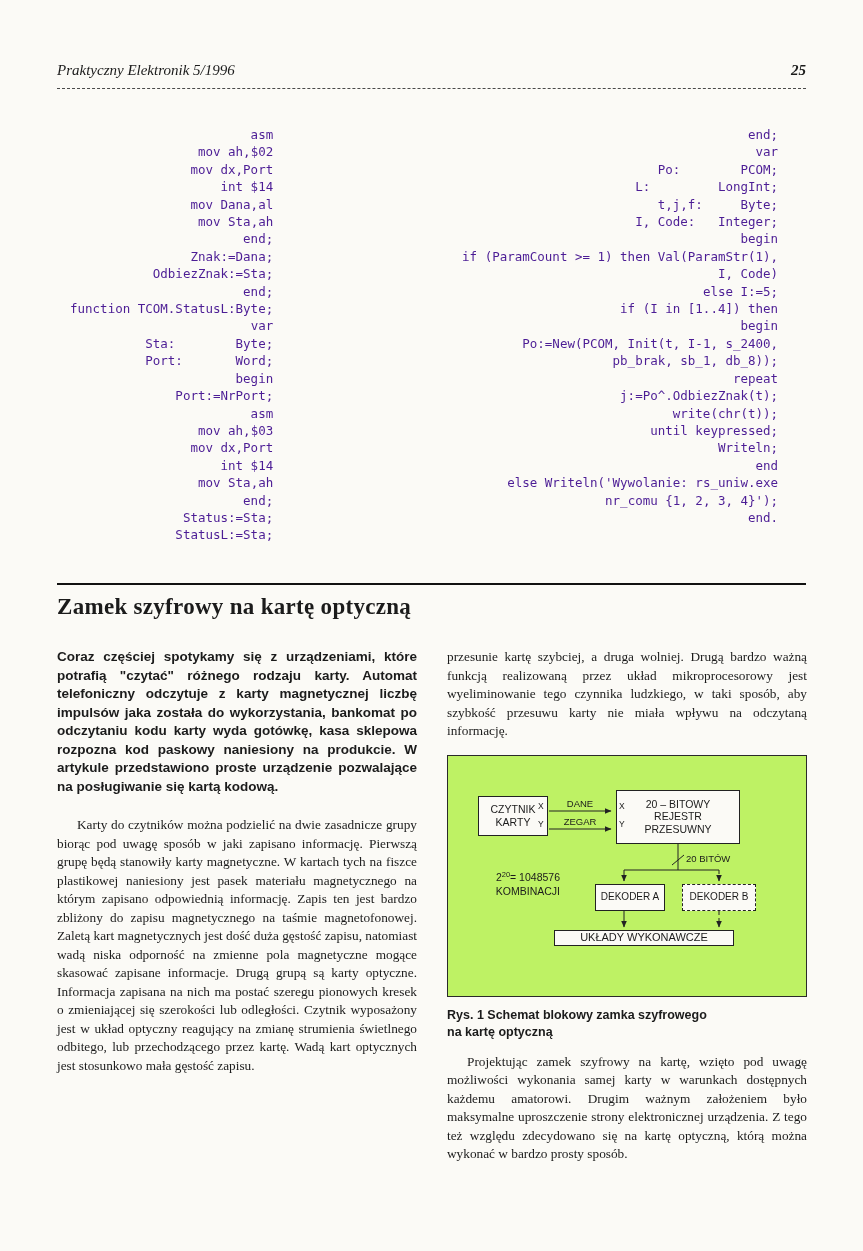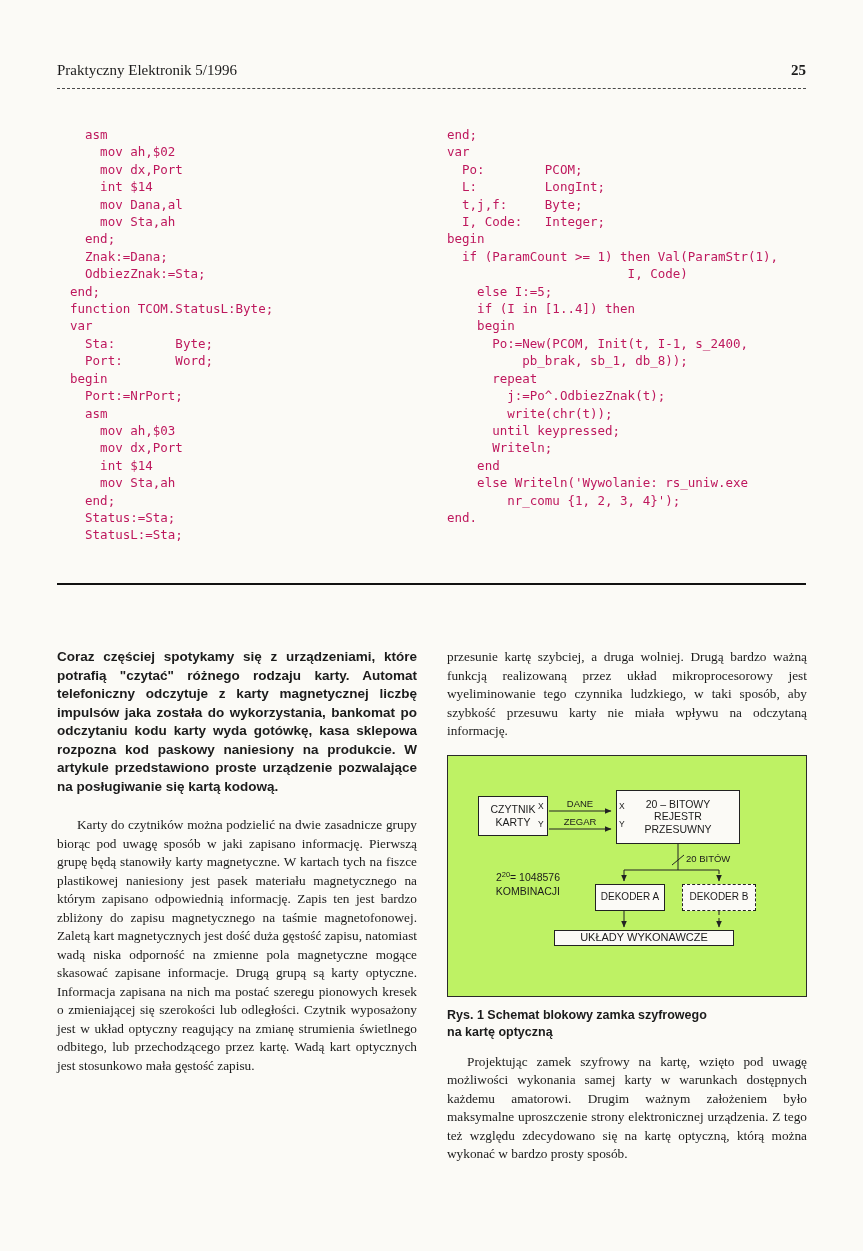--- a/index.html
+++ b/index.html
@@ -12,30 +12,30 @@
     overflow:hidden;
   }
   .page { position:absolute; inset:0; }
 
   
   .pg-header {
     position:absolute; top:62px; left:57px; right:57px;
     display:flex; justify-content:space-between; align-items:flex-end;
     border-bottom:1px dashed #4a4a4a;
     padding-bottom:9px;
-    font-size:15px;
+    font-style:italic; font-size:15px;
   }
   .pg-header .pgnum { font-weight:bold; }
 
   
   pre.code {
     position:absolute; top:126px; margin:0;
     font-family:"DejaVu Sans Mono", monospace;
     font-size:12.5px; line-height:17.4px;
-    white-space:pre; color:#be185d;
+    white-space:pre; color:#4c1d95;text-align:right;
   }
   pre.code.left  { left:70px; }
   pre.code.right { left:447px; }
 
   
   .section-divider {
     position:absolute; top:583px; left:57px; right:57px;
     border-top:2px solid #111;
   }
   h1.article-title {
@@ -137,20 +137,21 @@
         write(chr(t));
       until keypressed;
       Writeln;
     end
     else Writeln('Wywolanie: rs_uniw.exe
         nr_comu {1, 2, 3, 4}');
 end.</pre>
 
   <div class="section-divider"></div>
 
+  <h1 class="article-title">Zamek szyfrowy na kartę optyczną</h1>
 
   <div class="col left">
     <p class="lead">Coraz częściej spotykamy się z urządzeniami, które potrafią "czytać" różnego rodzaju karty. Automat telefoniczny odczytuje z karty magnetycznej liczbę impulsów jaka została do wykorzystania, bankomat po odczytaniu kodu karty wyda gotówkę, kasa sklepowa rozpozna kod paskowy naniesiony na produkcie. W artykule przedstawiono proste urządzenie pozwalające na posługiwanie się kartą kodową.</p>
     <p class="body indent">Karty do czytników można podzielić na dwie zasadnicze grupy biorąc pod uwagę sposób w jaki zapisano informację. Pierwszą grupę będą stanowiły karty magnetyczne. W kartach tych na fiszce plastikowej naniesiony jest pasek materiału magnetycznego na którym zapisano odpowiednią informację. Zapis ten jest bardzo zbliżony do zapisu magnetycznego na taśmie magnetofonowej. Zaletą kart magnetycznych jest dość duża gęstość zapisu, natomiast wadą niska odporność na zmienne pola magnetyczne mogące skasować zapisane informacje. Drugą grupą są karty optyczne. Informacja zapisana na nich ma postać szeregu pionowych kresek o zmieniającej się szerokości lub odległości. Czytnik wyposażony jest w układ optyczny reagujący na zmianę strumienia świetlnego odbitego, lub przechodzącego przez kartę. Wadą kart optycznych jest stosunkowo mała gęstość zapisu.</p>
   </div>
 
   <div class="col right">
     <p class="body">przesunie kartę szybciej, a druga wolniej. Drugą bardzo ważną funkcją realizowaną przez układ mikroprocesorowy jest wyeliminowanie tego czynnika ludzkiego, w taki sposób, aby szybkość przesuwu karty nie miała wpływu na odczytaną informację.</p>
 
     <div class="figure-frame">

